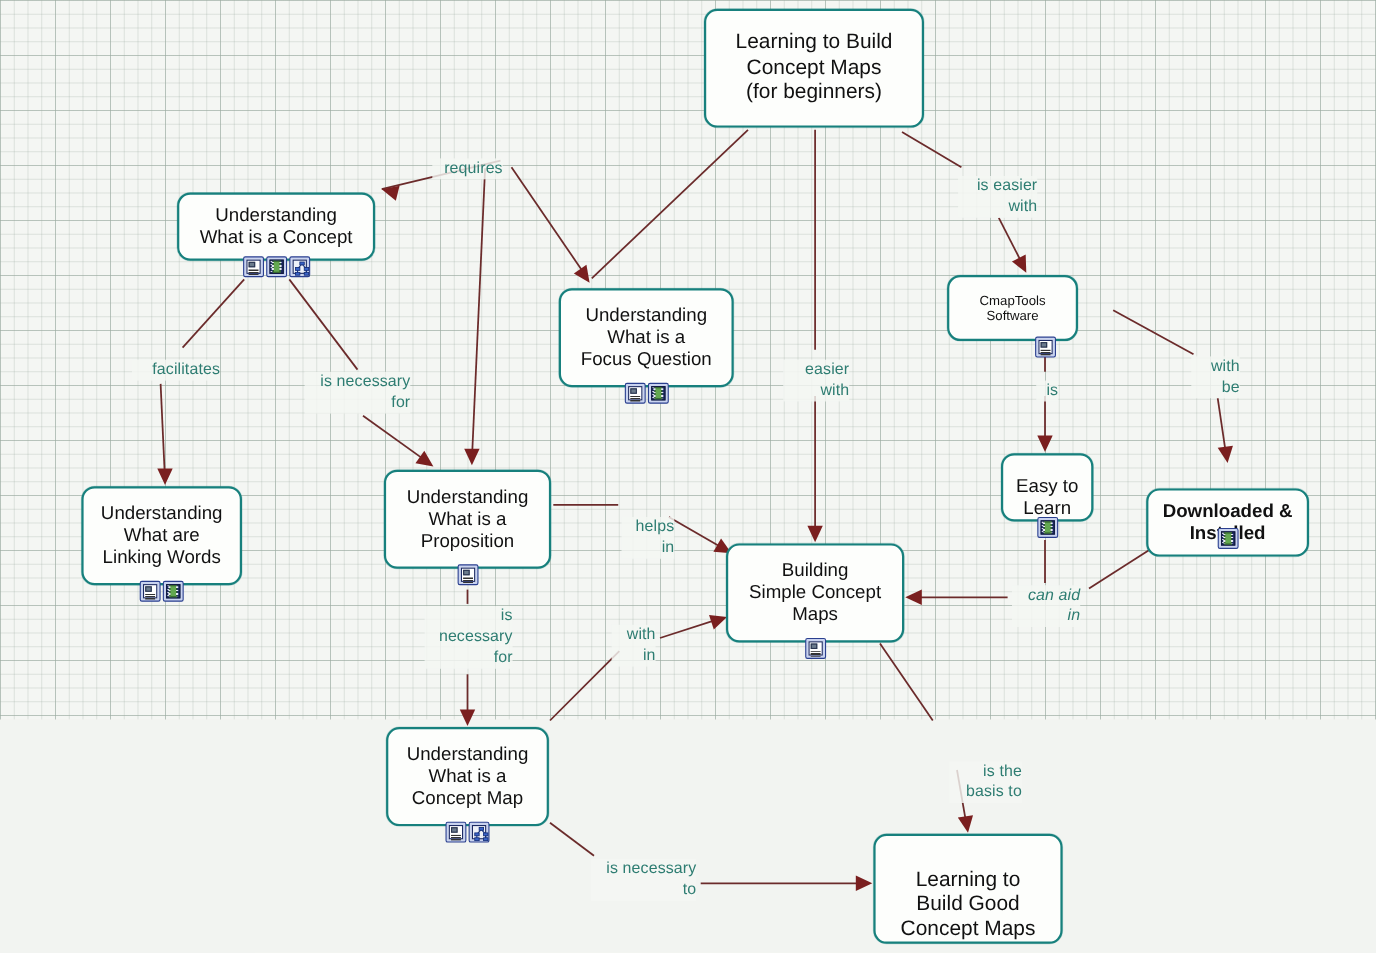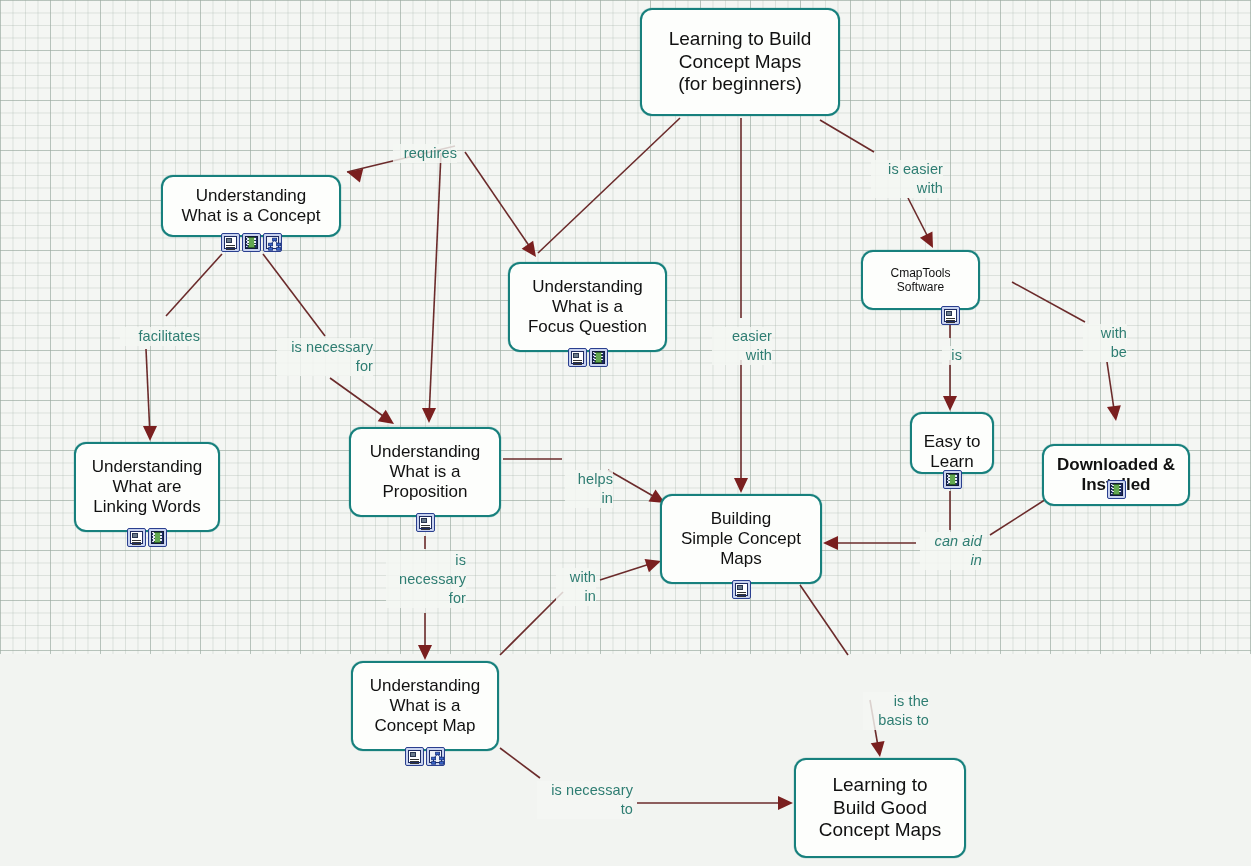--- a/index.html
+++ b/index.html
@@ -278,21 +278,21 @@
               <line x1="11.5" y1="7.5" x2="11.5" y2="11.5" stroke="#16307a" stroke-width="1"></line>
               <rect x="5.6" y="1.2" width="4" height="2.6" fill="#3a63c8" stroke="#16307a" stroke-width="0.8"></rect>
               <rect x="1.6" y="6.2" width="4" height="2.6" fill="#3a63c8" stroke="#16307a" stroke-width="0.8"></rect>
               <rect x="9.6" y="6.2" width="4" height="2.6" fill="#3a63c8" stroke="#16307a" stroke-width="0.8"></rect>
               <rect x="1.6" y="10.6" width="4" height="2.6" fill="#3a63c8" stroke="#16307a" stroke-width="0.8"></rect>
               <rect x="9.6" y="10.6" width="4" height="2.6" fill="#3a63c8" stroke="#16307a" stroke-width="0.8"></rect>
             </svg>
           </div>
         </div>
       </div>
-      <div class="node" style="left: 794px; top: 758px; width: 172px; height: 100px; font-size: 19px;"><span>Learning to
+      <div class="node" style="left: 794px; top: 758px; width: 172px; height: 100px; font-size: 19px; align-items: flex-end;"><span>Learning to
 Build Good
 Concept Maps</span></div>
     </div>
   <div id="labels-layer">
       <div class="lbl" style="left: 393px; top: 144px; width: 64px;">requires</div>
       <div class="lbl" style="left: 871px; top: 160px; width: 72px;">is easier
 with</div>
       <div class="lbl" style="left: 712px; top: 327px; width: 60px;">easier
 with</div>
       <div class="lbl" style="left: 120px; top: 327px; width: 80px;">facilitates</div>

